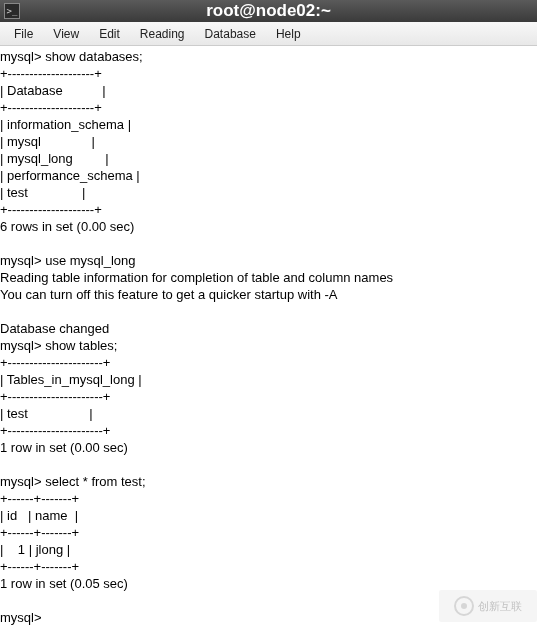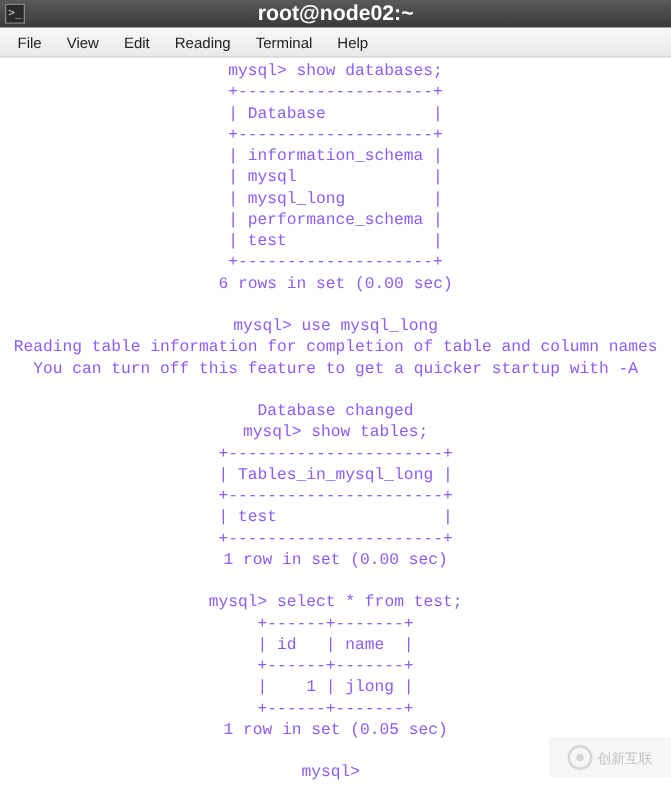--- a/index.html
+++ b/index.html
@@ -54,27 +54,26 @@
     }
     .menu-item {
       font-family: sans-serif;
       font-size: 12px;
       color: #222;
       padding: 2px 10px;
       cursor: pointer;
     }
     .terminal-content {
       padding: 2px 0 0 0;
-      font-family: Liberation Mono, monospace;
+      font-family: Liberation Sans, sans-serif;
       font-size: 13px;
       line-height: 17px;
-      color: #8b5cf6;
+      color: #000000;
       white-space: pre;
       letter-spacing: 0;
-      text-align: center;
     }
     .watermark {
       position: absolute;
       right: 0;
       bottom: 18px;
       width: 98px;
       height: 32px;
       background: #f0f0f0;
       opacity: 0.6;
       display: flex;
@@ -111,21 +110,21 @@
 <div class="titlebar">
   <div class="titlebar-icon">&gt;_</div>
   <div class="titlebar-title">root@node02:~</div>
 </div>
 
 <div class="menubar">
   <div class="menu-item">File</div>
   <div class="menu-item">View</div>
   <div class="menu-item">Edit</div>
   <div class="menu-item">Reading</div>
-  <div class="menu-item">Terminal</div>
+  <div class="menu-item">Database</div>
   <div class="menu-item">Help</div>
 </div>
 
 <div class="terminal-content" id="terminal-lines">mysql&gt; show databases;
 +--------------------+
 | Database           |
 +--------------------+
 | information_schema |
 | mysql              |
 | mysql_long         |

